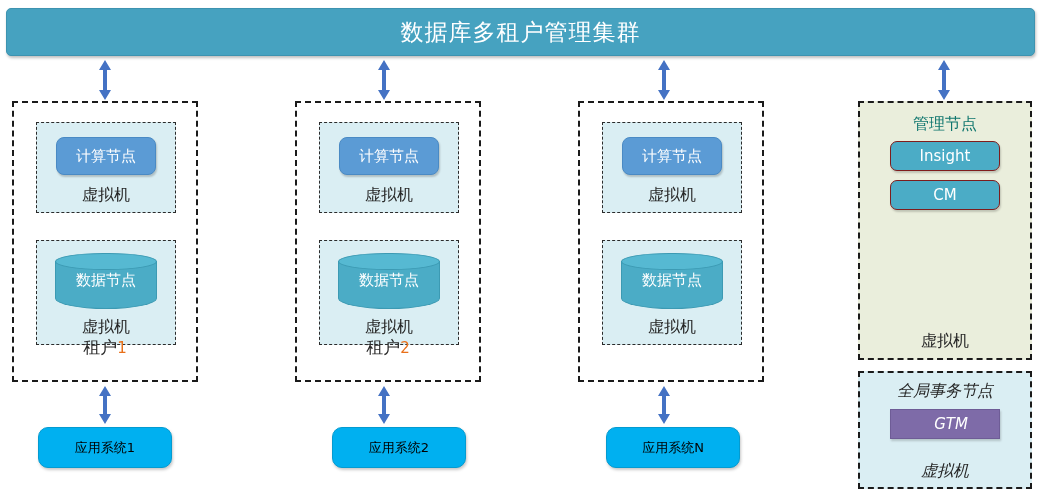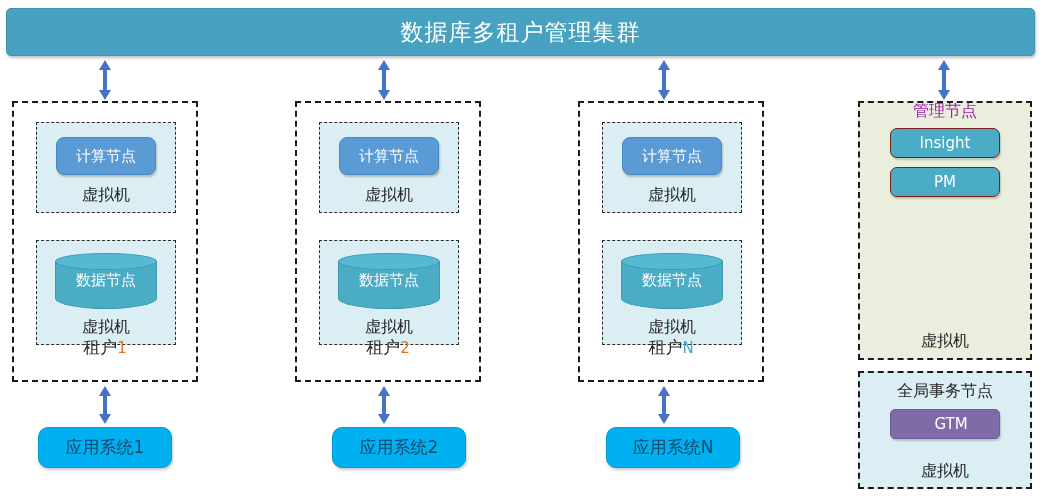--- a/index.html
+++ b/index.html
@@ -146,22 +146,22 @@
 
   
   .app-system {
     position: absolute;
     top: 427px;
     width: 134px;
     height: 41px;
     background: #00B0F0;
     border: 1px solid #049BD0;
     border-radius: 10px;
-    color: #0c4a6e;
-    font-size: 17px;
+    color: #000000;
+    font-size: 13px;
     display: flex;
     align-items: center;
     justify-content: center;
     box-sizing: border-box;
     box-shadow: 1px 2px 3px rgba(0,0,0,0.22);
   }
 
   
   .mgmt-panel {
     position: absolute;
@@ -171,21 +171,22 @@
     height: 259px;
     background: #EAEEDC;
     border: 2px dashed #1a1a1a;
     box-sizing: border-box;
     display: flex;
     flex-direction: column;
     align-items: center;
   }
   .mgmt-title {
     font-size: 16px;
-    color: #a21caf;
+    color: #0f766e;
+    margin-top: 13px;
     line-height: 1;
   }
   .mgmt-btn {
     width: 110px;
     height: 30px;
     margin-top: 9px;
     background: #4BACC6;
     border: 1px solid #7f1d1d;
     border-radius: 7px;
     color: #ffffff;
@@ -210,34 +211,35 @@
     left: 858px;
     top: 371px;
     width: 174px;
     height: 118px;
     background: #DAEEF3;
     border: 2px dashed #1a1a1a;
     box-sizing: border-box;
     display: flex;
     flex-direction: column;
     align-items: center;
+    font-style: italic;
   }
   .gtm-title {
     font-size: 16px;
     color: #262626;
     margin-top: 10px;
     line-height: 1;
   }
   .gtm-btn {
     width: 110px;
     height: 30px;
     margin-top: 10px;
     background: #7E6BA8;
     border: 1px solid #6E5C96;
-    border-radius: 5px;
+    border-radius: 0;
     color: #ffffff;
     font-size: 15px;
     display: flex;
     align-items: center;
     justify-content: center;
     box-sizing: border-box;
     box-shadow: 1px 2px 2px rgba(0,0,0,0.18);
     padding-left: 12px;
   }
   .gtm-vm-label {
@@ -324,23 +326,20 @@
     <div class="vm-label">虚拟机</div>
   </div>
   <div class="vm-box data">
     <div class="data-node">
       <div class="cyl-body"></div>
       <div class="cyl-top"></div>
       <div class="cyl-text">数据节点</div>
     </div>
     <div class="vm-label">虚拟机</div>
   </div>
-  <div class="tenant-label">
-    <span>租户</span><span class="idx-teal">N</span>
-  </div>
 </div>
 
 <div class="arrow" style="left:97px; top:386px;">
   <svg width="16" height="38" viewBox="0 0 16 38">
       <path d="M8 0 L14 10 L10 10 L10 28 L14 28 L8 38 L2 28 L6 28 L6 10 L2 10 Z" fill="#4472C4"></path>
     </svg>
 </div>
 <div class="arrow" style="left:376px; top:386px;">
   <svg width="16" height="38" viewBox="0 0 16 38">
       <path d="M8 0 L14 10 L10 10 L10 28 L14 28 L8 38 L2 28 L6 28 L6 10 L2 10 Z" fill="#4472C4"></path>
@@ -361,21 +360,21 @@
 <div class="app-system" style="left:597px;margin-left:9px;">
   <span>应用系统N</span>
 </div>
 
 <div class="mgmt-panel">
   <div class="mgmt-title">管理节点</div>
   <div class="mgmt-btn">
     <span>Insight</span>
   </div>
   <div class="mgmt-btn">
-    <span>PM</span>
+    <span>CM</span>
   </div>
   <div class="mgmt-vm-label">虚拟机</div>
 </div>
 
 <div class="gtm-panel">
   <div class="gtm-title">全局事务节点</div>
   <div class="gtm-btn">
     <span>GTM</span>
   </div>
   <div class="gtm-vm-label">虚拟机</div>

